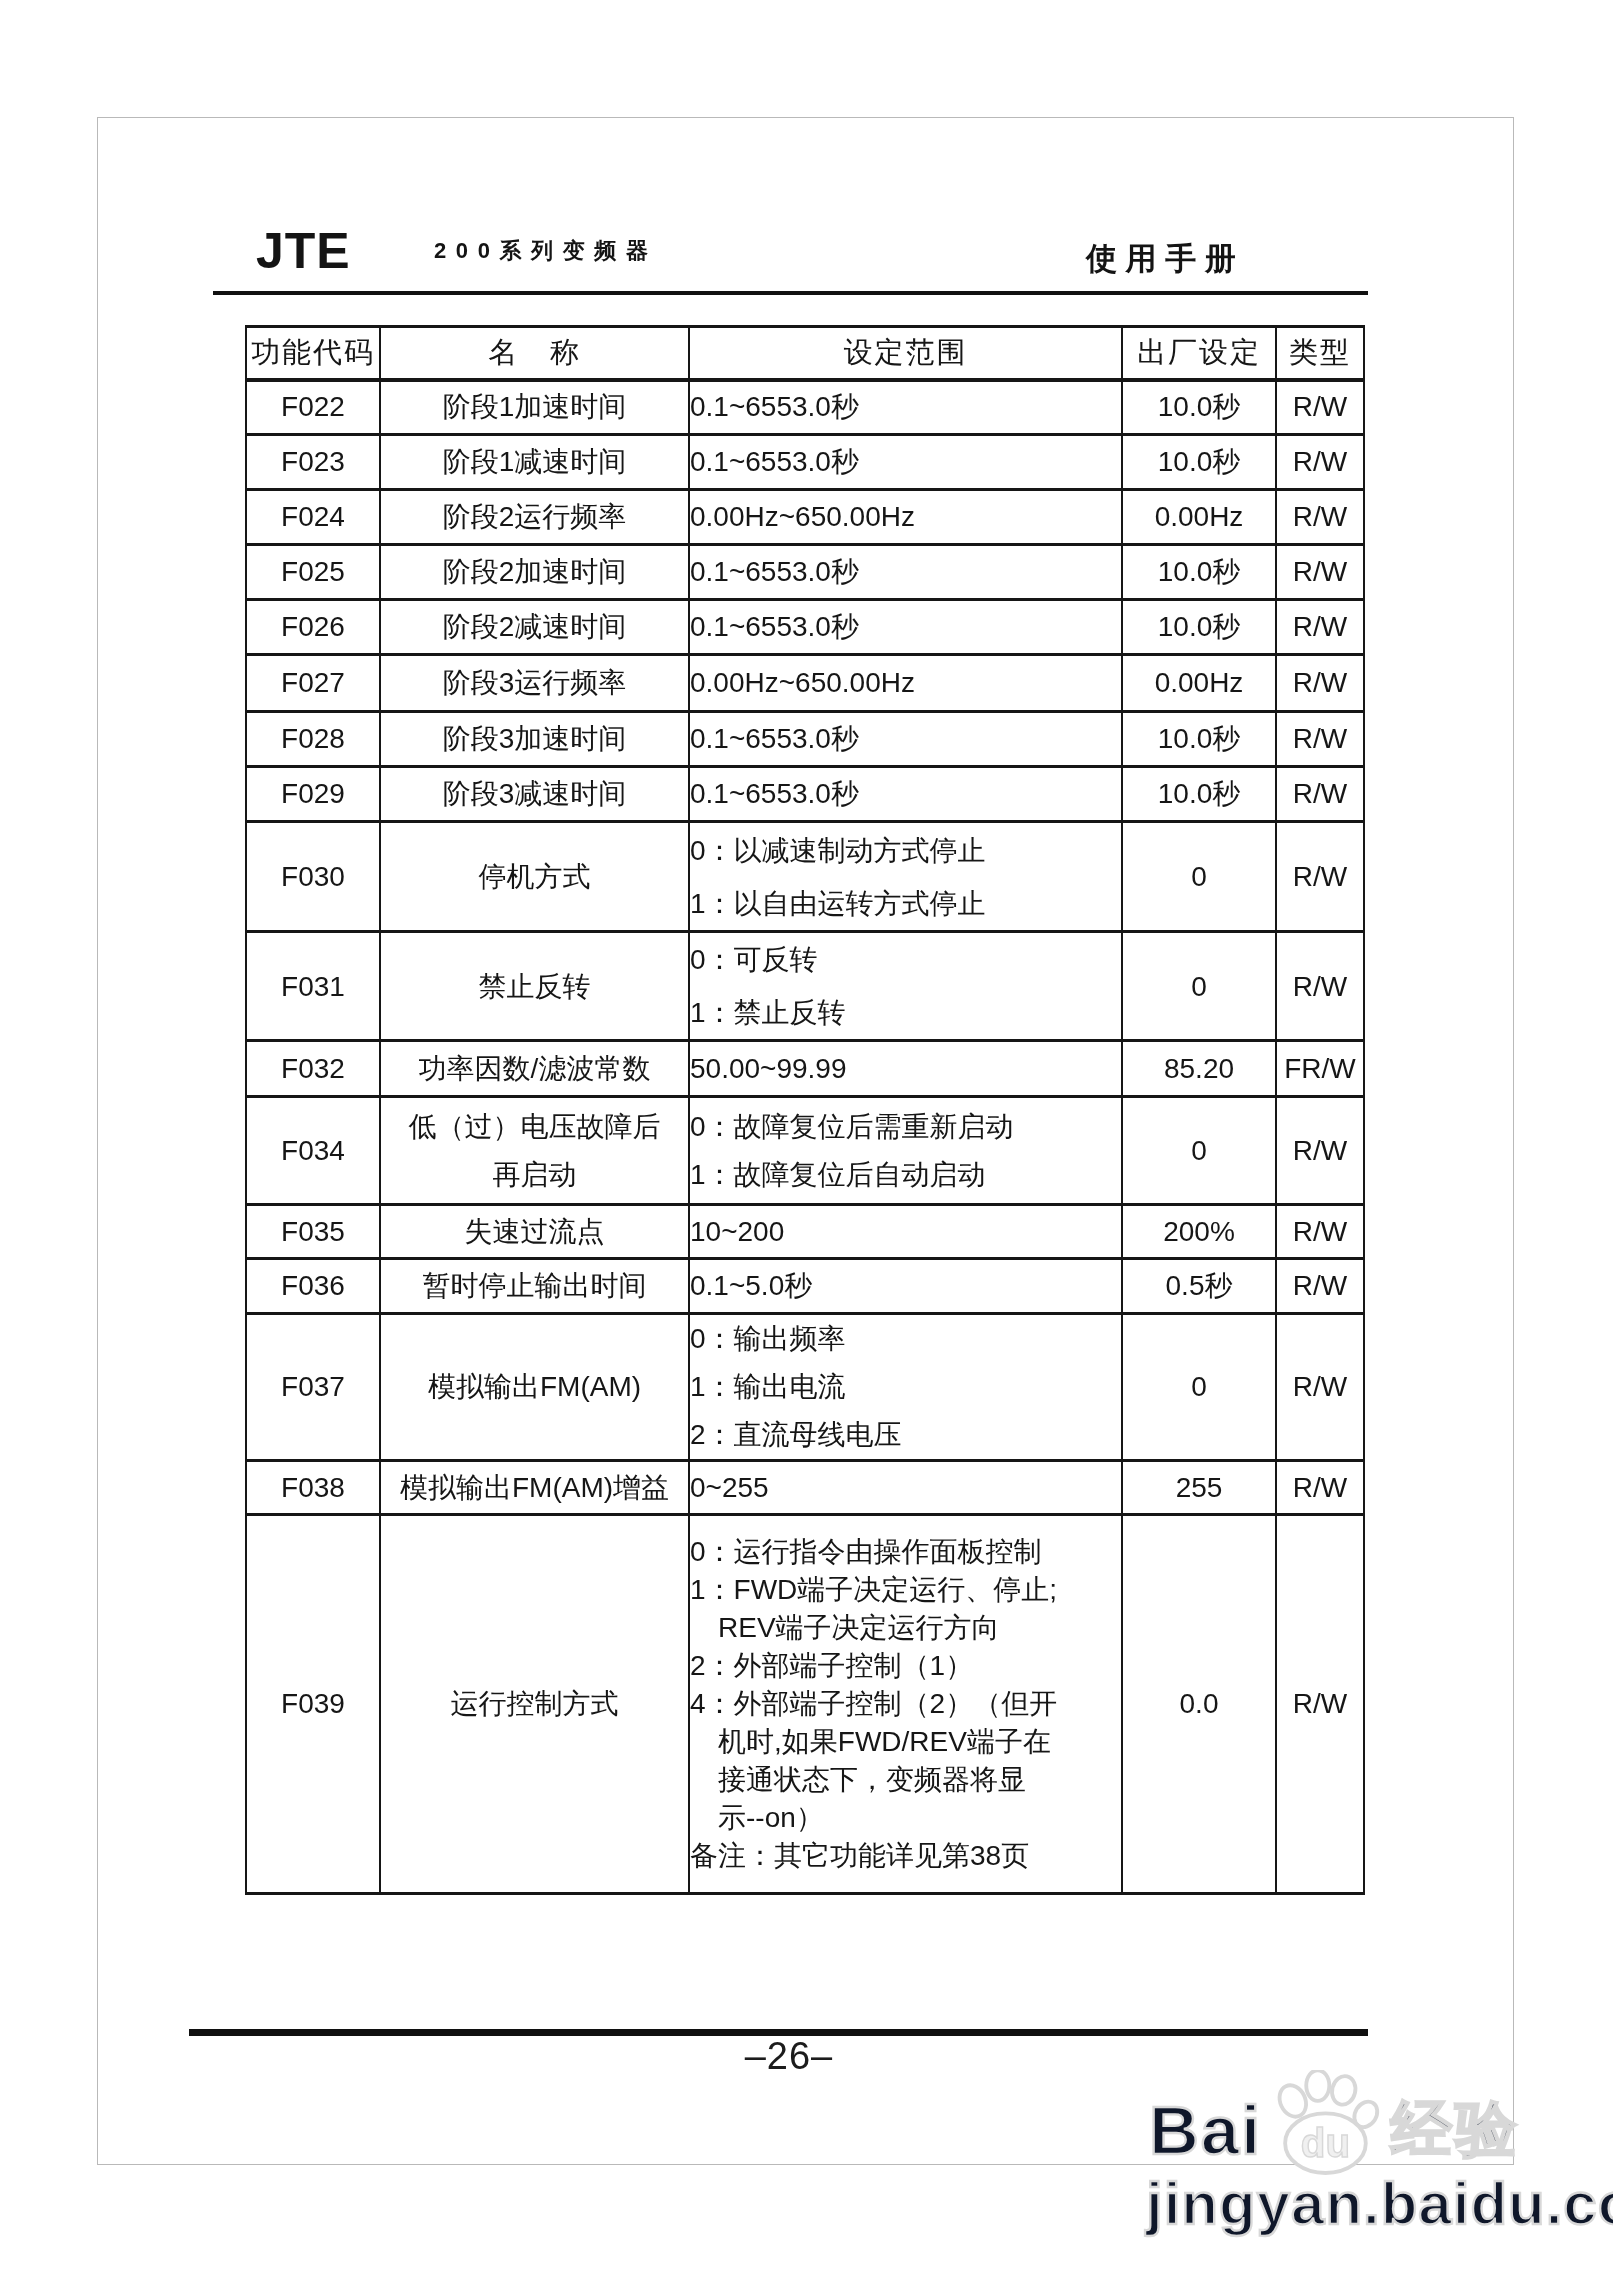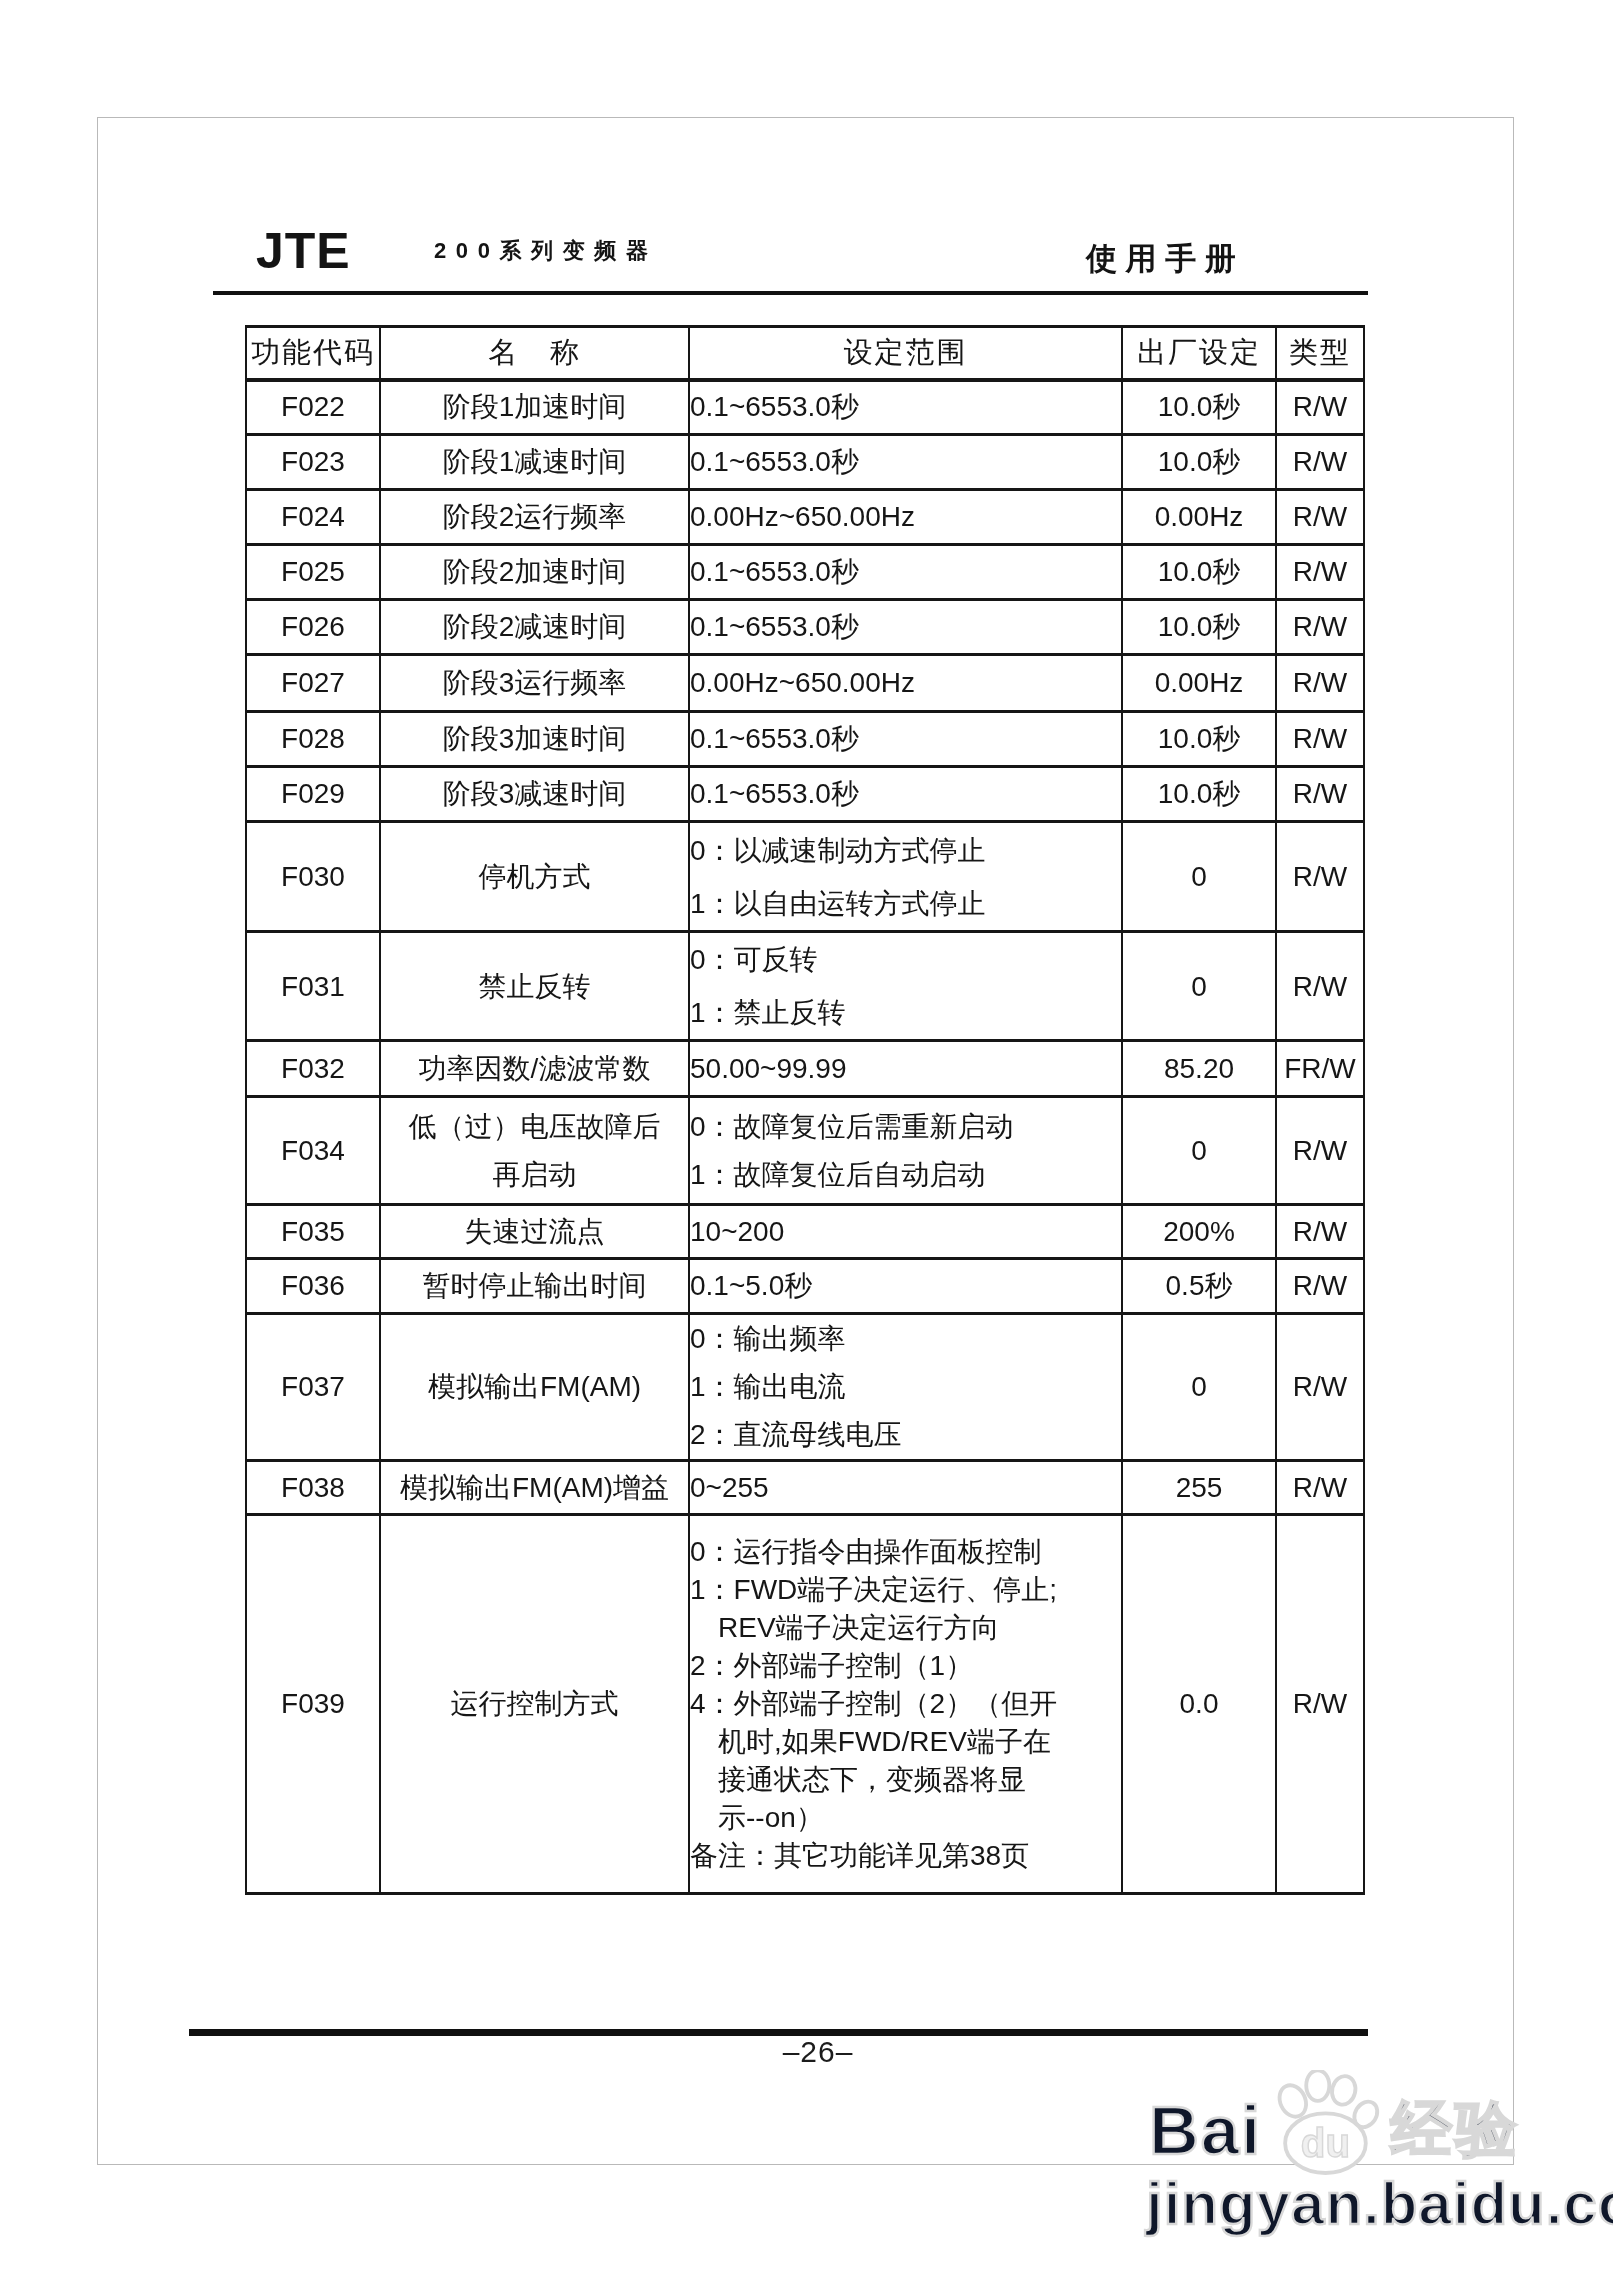--- a/index.html
+++ b/index.html
@@ -48,22 +48,22 @@
   td.l{text-align:center;padding-left:10.6px;white-space:pre-wrap;}
   td.pre{text-align:left;padding-left:8.6px;white-space:pre-wrap;}
   tr.lh55 td{line-height:53px;}
   tr.lh50 td{line-height:48px;}
   tr.lh44 td{line-height:38px;}
   
   .footer-rule{
     position:absolute;left:189px;top:2029px;width:1179px;height:6.7px;background:#101010;
   }
   .page-number{
-    position:absolute;left:626px;top:2035px;width:384px;text-align:center;
-    font-size:30px;letter-spacing:1px;color:#1c1c1c;
+    position:absolute;left:597px;top:2035px;width:384px;text-align:center;
+    font-size:38px;letter-spacing:1px;color:#1c1c1c;
   }
   
   .wm-text{
     color:#0f172a;
     -webkit-text-stroke:2.4px #d8d8d8;
     font-weight:700;
   }
   .wm-row1{
     position:absolute;left:1149px;top:2087px;height:86px;
     display:flex;align-items:center;

